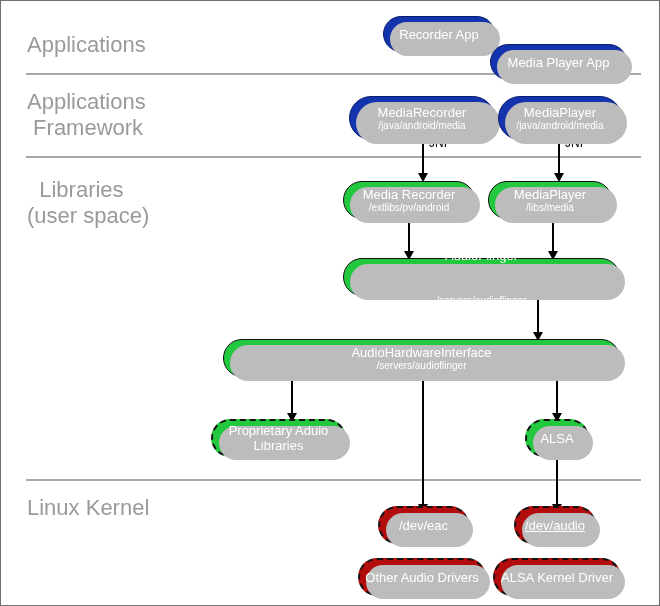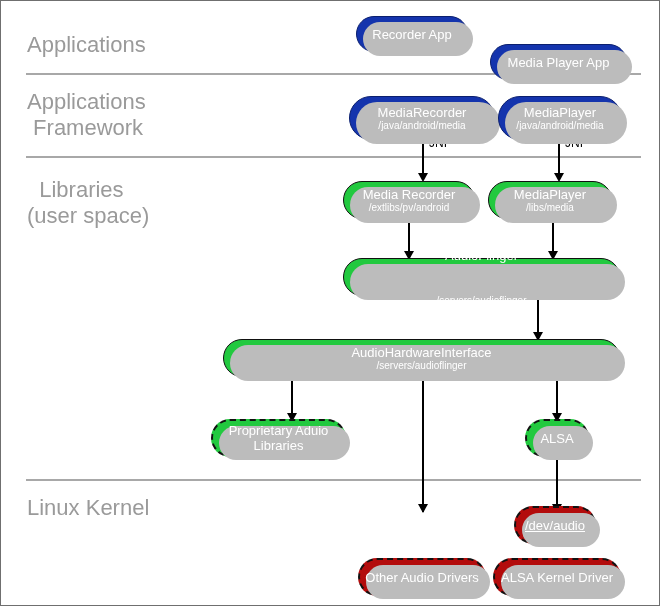--- a/index.html
+++ b/index.html
@@ -141,21 +141,21 @@
 
   <div class="vline" style="left:421px; top:375px; height:136px;"></div>
   <div class="arrowhead" style="left:417px; top:503px;"></div>
 
   <div class="vline" style="left:555px; top:375px; height:45px;"></div>
   <div class="arrowhead" style="left:551px; top:412px;"></div>
 
   <div class="vline" style="left:555px; top:455px; height:56px;"></div>
   <div class="arrowhead" style="left:551px; top:503px;"></div>
 
-  <div class="node blue" style="left:355px; top:15px; width:112px; height:36px;">
+  <div class="node blue" style="left:382px; top:15px; width:112px; height:36px;">
     <span class="title">Recorder App</span>
   </div>
 
   <div class="node blue" style="left:489px; top:15px; width:137px; height:36px;margin-top:28px;">
     <span class="title">Media Player App</span>
   </div>
 
   <div class="node blue" style="left:348px; top:95px; width:146px; height:44px;">
     <span class="title">MediaRecorder</span>
     <span class="sub">/java/android/media</span>
@@ -188,20 +188,23 @@
 
   <div class="node green-dashed" style="left:210px; top:418px; width:135px; height:38px;">
     <span class="title">Proprietary Aduio</span>
     <span class="title">Libraries</span>
   </div>
 
   <div class="node green-dashed" style="left:524px; top:418px; width:64px; height:38px;">
     <span class="title">ALSA</span>
   </div>
 
+  <div class="node red-dashed" style="left:377px; top:505px; width:91px; height:38px;">
+    <span class="title">/dev/eac</span>
+  </div>
 
   <div class="node red-dashed" style="left:513px; top:505px; width:82px; height:38px;text-decoration:underline;">
     <span class="title">/dev/audio</span>
   </div>
 
   <div class="node red-dashed" style="left:357px; top:557px; width:128px; height:38px;">
     <span class="title">Other Audio Drivers</span>
   </div>
 
   <div class="node red-dashed" style="left:492px; top:557px; width:128px; height:38px;text-align:center;">

